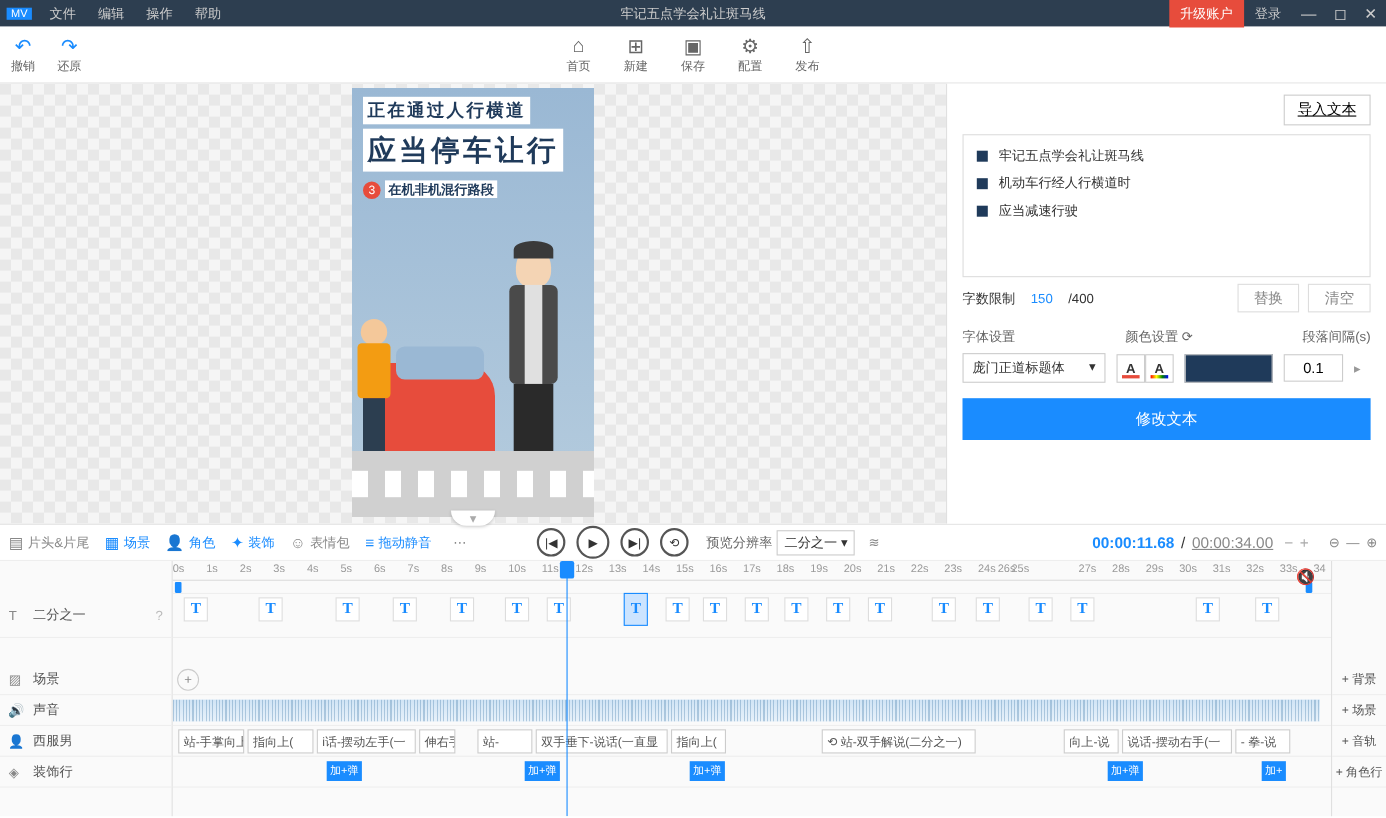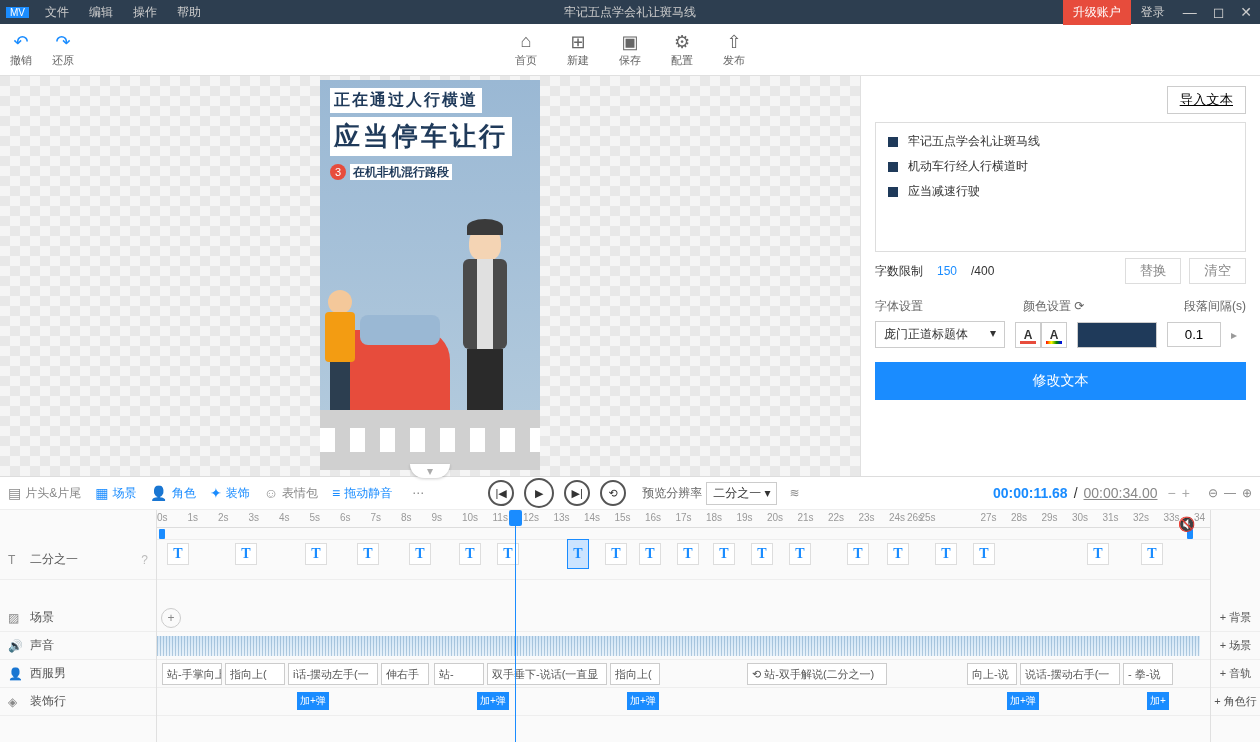--- a/index.html
+++ b/index.html
@@ -398,21 +398,21 @@
     <div class="track-row">
 
       <div class="audio-clip">
           <div class="wave"></div>
         </div>
     </div>
     <div class="track-row" id="role-track">
         <div class="role-clip" style="left: 5px; width: 60px;">站-手掌向上-说话(一直显</div>
         <div class="role-clip" style="left: 68px; width: 60px;">指向上(</div>
         <div class="role-clip" style="left: 131px; width: 90px;">i话-摆动左手(一</div>
-        <div class="role-clip" style="left: 224px; width: 48px;">伸右手</div>
+        <div class="role-clip" style="left: 224px; width: 33px;">伸右手</div>
         <div class="role-clip" style="left: 277px; width: 50px;">站-</div>
         <div class="role-clip" style="left: 330px; width: 120px;">双手垂下-说话(一直显</div>
         <div class="role-clip" style="left: 453px; width: 50px;">指向上(</div>
         <div class="role-clip" style="left: 590px; width: 140px;">⟲ 站-双手解说(二分之一)</div>
         <div class="role-clip" style="left: 810px; width: 50px;">向上-说</div>
         <div class="role-clip" style="left: 863px; width: 100px;">说话-摆动右手(一</div>
         <div class="role-clip" style="left: 966px; width: 50px;">- 拳-说</div>
       </div>
     <div class="track-row" id="deco-track">
         <div class="deco-clip" style="left: 140px;">加+弹</div>

